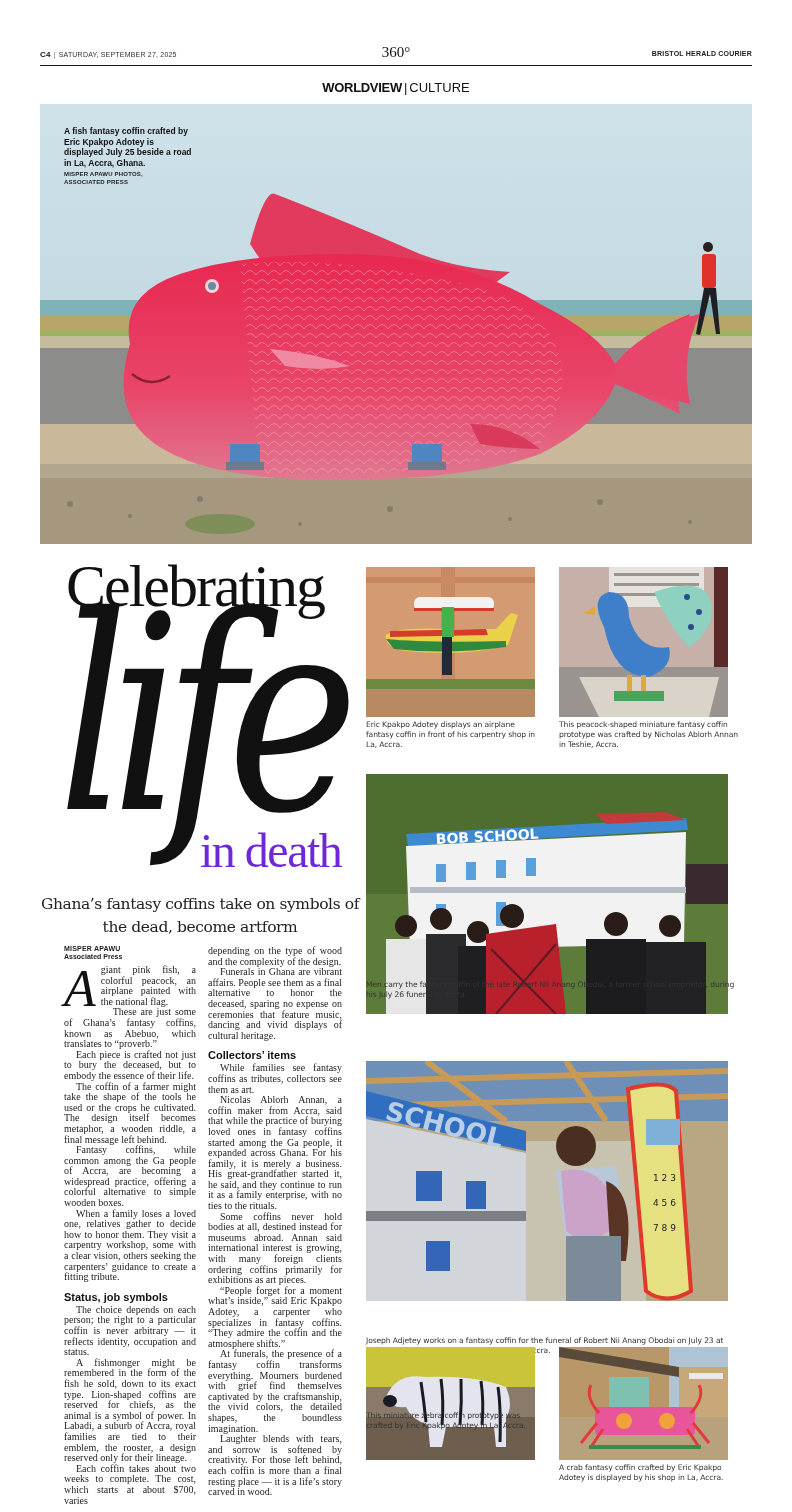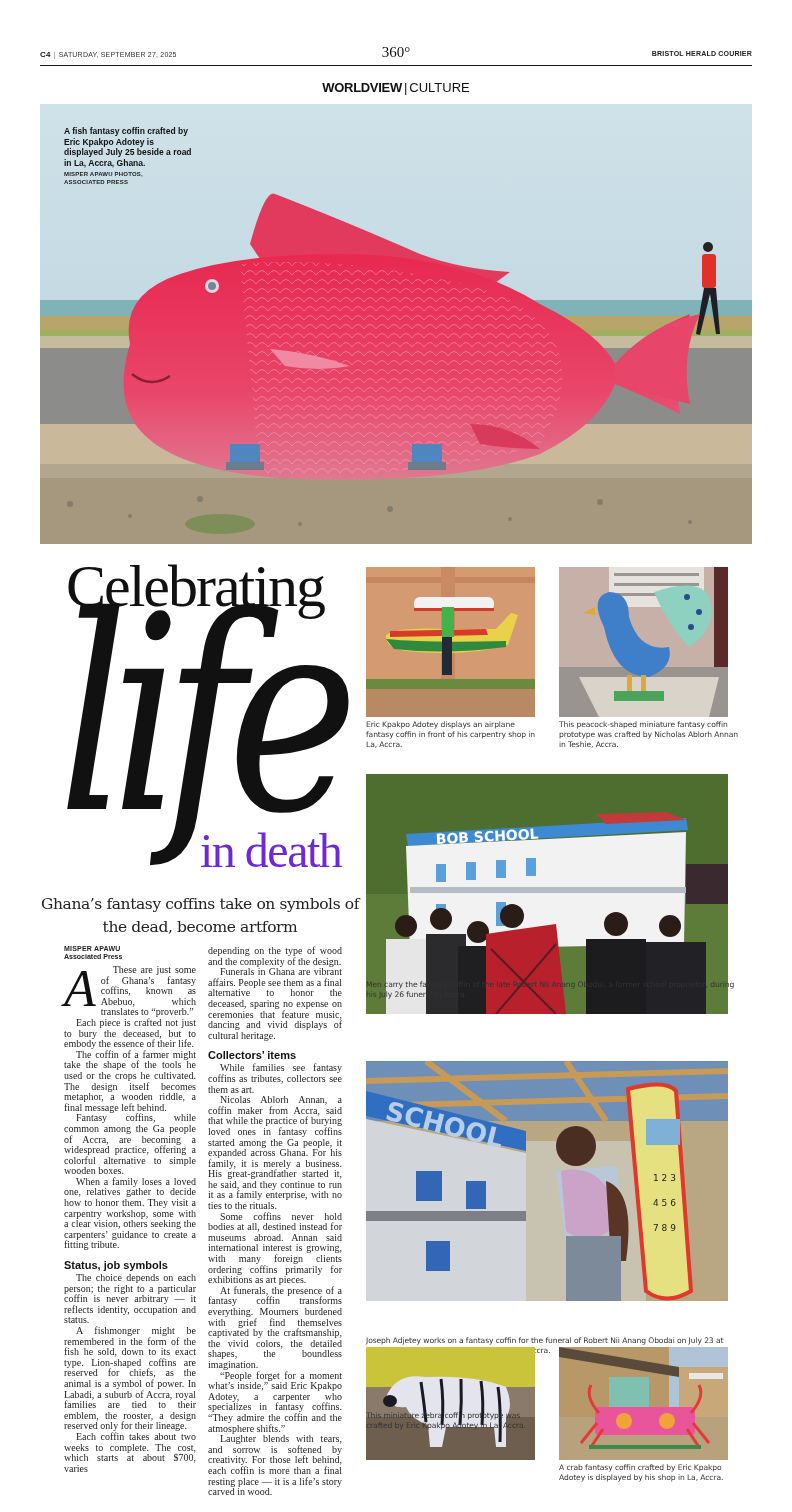--- a/index.html
+++ b/index.html
@@ -132,40 +132,41 @@
 
 <div class="hl-celebrating">Celebrating</div>
 <div class="hl-life">life</div>
 <div class="hl-indeath">in death</div>
 <div class="deck">Ghana’s fantasy coffins take on symbols of the dead, become artform</div>
 
 <div class="col col-1" style="left:64px;">
   <div class="byline-name">MISPER APAWU</div>
   <div class="byline-org">Associated Press</div>
   <span class="dropcap">A</span>
+  <p class="noindent">giant pink fish, a colorful peacock, an airplane painted with the national flag.</p>
   <p>These are just some of Ghana’s fantasy coffins, known as Abebuo, which translates to “proverb.”</p>
   <p>Each piece is crafted not just to bury the deceased, but to embody the essence of their life.</p>
   <p>The coffin of a farmer might take the shape of the tools he used or the crops he cultivated. The design itself becomes metaphor, a wooden riddle, a final message left behind.</p>
   <p>Fantasy coffins, while common among the Ga people of Accra, are becoming a widespread practice, offering a colorful alternative to simple wooden boxes.</p>
   <p>When a family loses a loved one, relatives gather to decide how to honor them. They visit a carpentry workshop, some with a clear vision, others seeking the carpenters’ guidance to create a fitting tribute.</p>
   <div class="subhead">Status, job symbols</div>
   <p>The choice depends on each person; the right to a particular coffin is never arbitrary — it reflects identity, occupation and status.</p>
   <p>A fishmonger might be remembered in the form of the fish he sold, down to its exact type. Lion-shaped coffins are reserved for chiefs, as the animal is a symbol of power. In Labadi, a suburb of Accra, royal families are tied to their emblem, the rooster, a design reserved only for their lineage.</p>
   <p>Each coffin takes about two weeks to complete. The cost, which starts at about $700, varies</p>
 </div>
 
 <div class="col col-2">
   <p class="noindent">depending on the type of wood and the complexity of the design.</p>
   <p>Funerals in Ghana are vibrant affairs. People see them as a final alternative to honor the deceased, sparing no expense on ceremonies that feature music, dancing and vivid displays of cultural heritage.</p>
   <div class="subhead">Collectors’ items</div>
   <p>While families see fantasy coffins as tributes, collectors see them as art.</p>
   <p>Nicolas Ablorh Annan, a coffin maker from Accra, said that while the practice of burying loved ones in fantasy coffins started among the Ga people, it expanded across Ghana. For his family, it is merely a business. His great-grandfather started it, he said, and they continue to run it as a family enterprise, with no ties to the rituals.</p>
   <p>Some coffins never hold bodies at all, destined instead for museums abroad. Annan said international interest is growing, with many foreign clients ordering coffins primarily for exhibitions as art pieces.</p>
+  <p>“People forget for a moment what’s inside,” said Eric Kpakpo Adotey, a carpenter who specializes in fantasy coffins. “They admire the coffin and the atmosphere shifts.”</p>
   <p>At funerals, the presence of a fantasy coffin transforms everything. Mourners burdened with grief find themselves captivated by the craftsmanship, the vivid colors, the detailed shapes, the boundless imagination.</p>
-  <p>“People forget for a moment what’s inside,” said Eric Kpakpo Adotey, a carpenter who specializes in fantasy coffins. “They admire the coffin and the atmosphere shifts.”</p>
   <p>Laughter blends with tears, and sorrow is softened by creativity. For those left behind, each coffin is more than a final resting place — it is a life’s story carved in wood.</p>
 </div>
 
 <div class="photo" style="left:366px; top:567px; width:169px; height:150px;">
   <svg width="169" height="150" viewBox="0 0 169 150">
     <rect width="169" height="150" fill="#d49a72"></rect>
     <rect y="10" width="169" height="6" fill="#c6855e"></rect>
     <rect x="75" y="0" width="14" height="120" fill="#c98a63"></rect>
     <rect y="118" width="169" height="32" fill="#b78a63"></rect>
     <rect y="112" width="169" height="10" fill="#6a8a3e"></rect>

